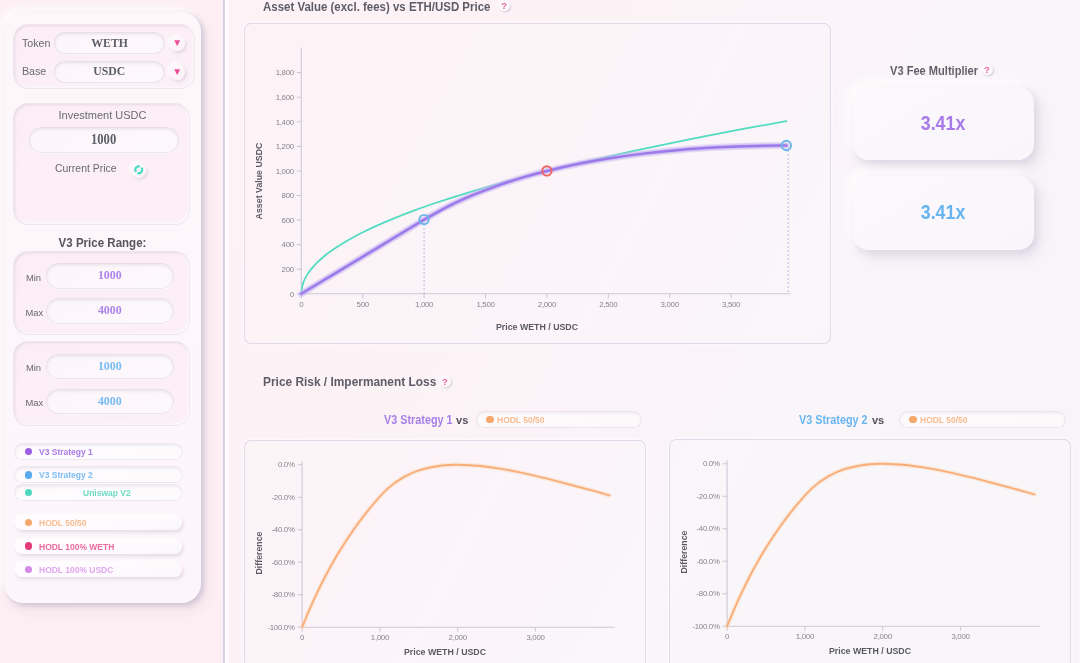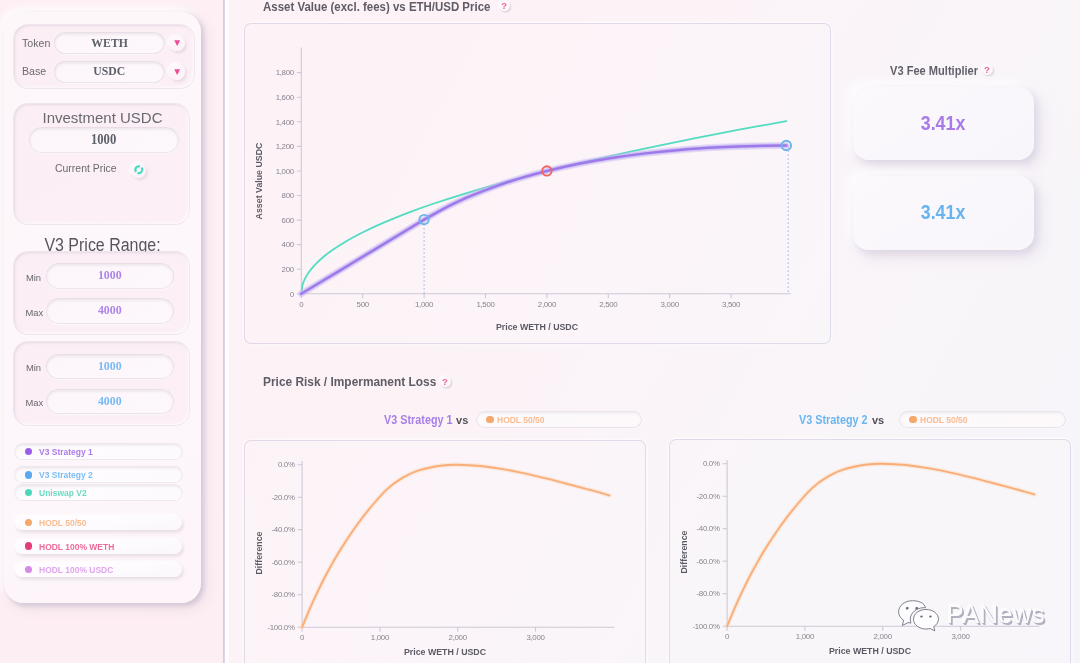--- a/index.html
+++ b/index.html
@@ -38,21 +38,21 @@
   .fieldlabel{position:absolute;color:#6a6971;font-size:11.4px;letter-spacing:0;
     transform:scaleX(.935);transform-origin:0 50%;white-space:nowrap;}
   .pillval{font-weight:bold;font-size:12.6px;color:#5b6069;letter-spacing:0;
     transform:scaleX(.93);}
 
   .dropbtn{position:absolute;border-radius:50%;width:15.6px;height:15.6px;
     background:linear-gradient(150deg,#fdf8fb 0%,#fcf1f7 100%);
     box-shadow: 1.5px 1.8px 3px rgba(192,178,200,.42), -1.3px -1.3px 2.6px rgba(255,255,255,.96);
     display:flex;align-items:center;justify-content:center;}
 
-  .sectiontitle{position:absolute;font-size:18px;font-weight:normal;color:#56555e;
+  .sectiontitle{position:absolute;font-size:13px;font-weight:bold;color:#56555e;
     text-align:center;width:100%;letter-spacing:0;white-space:nowrap;}
   .sectiontitle>span{display:inline-block;transform:scaleX(.887);}
 
   .minmaxlbl{position:absolute;font-size:9.4px;color:#676670;}
 
   .legendrow{position:absolute;height:15px;border-radius:999px;display:flex;align-items:center;}
   .legend-in{background:linear-gradient(170deg,#fcf8fb 0%,#fefcfe 45%,#fdf9fc 100%);
     box-shadow: inset 0 1.4px 2.2px rgba(191,180,198,.26),
                 inset 0 -1px 1.4px rgba(255,255,255,.95),
                 0 0 0 0.7px rgba(216,209,223,.55);}
@@ -132,21 +132,21 @@
   <div class="pill" style="left:55px;top:61.5px;width:108.5px;height:20px;">
     <span class="pillval">USDC</span>
   </div>
   <div class="dropbtn" style="left:169.4px;top:64px;">
     <svg width="6.4" height="5.9" viewBox="0 0 64 59">
         <path d="M5 2.5 Q2 2 5 2 L59 2 Q62 2 60 6 L37 52 Q32 59 27 52 L4 6 Q2 2 5 2 Z" fill="#ec4e96"></path>
       </svg>
   </div>
 
   <div class="subpanel" style="left:13.8px;top:103.5px;width:175.5px;height:120px;"></div>
-  <div class="sectiontitle" style="left:0;top:109px;width:205px;font-weight:normal;color:#6a6971;font-size:15px;"><span style="transform:scaleX(1.0)">Investment USDC</span></div>
+  <div class="sectiontitle" style="left:0;top:109px;width:205px;font-weight:normal;color:#6a6971;font-size:11px;"><span style="transform:scaleX(1.0)">Investment USDC</span></div>
   <div class="pill" style="left:29.5px;top:127.5px;width:148px;height:24.5px;">
     <span class="pillval" style="font-size:13.6px;">1000</span>
   </div>
   <div class="fieldlabel" style="left:55.4px;top:161.5px;font-size:11.2px;">Current Price</div>
   <div class="dropbtn" style="left:130.8px;top:162.5px;width:15px;height:15px;">
     <svg width="11.5" height="11.5" viewBox="0 0 24 24">
       <path d="M17.59,7.63 A7.1 7.1 0 0 1 9.34,18.58" fill="none" stroke="#49dcc2" stroke-width="4.5" stroke-linecap="butt"></path>
       <path d="M6.41,16.37 A7.1 7.1 0 0 1 14.66,5.42" fill="none" stroke="#49dcc2" stroke-width="4.5" stroke-linecap="butt"></path>
     </svg>
   </div>
@@ -174,21 +174,21 @@
 
   <div id="legend-container">
       <div class="legendrow legend-in" style="left: 14.9px; top: 444.2px; width: 166.7px;">
         <span class="ldot" style="background: rgb(155, 93, 229);"></span>
         <span class="llabel" style="color: rgb(171, 124, 233);">V3 Strategy 1</span>
       </div>
       <div class="legendrow legend-in" style="left: 14.9px; top: 467.4px; width: 166.7px;">
         <span class="ldot" style="background: rgb(90, 169, 240);"></span>
         <span class="llabel" style="color: rgb(124, 189, 245);">V3 Strategy 2</span>
       </div>
-      <div class="legendrow legend-in" style="left: 14.9px; top: 485px; width: 166.7px;">
+      <div class="legendrow legend-in" style="left: 14.9px; top: 485px; width: 166.7px; gap: 44px;">
         <span class="ldot" style="background: rgb(78, 216, 187);"></span>
         <span class="llabel" style="color: rgb(109, 220, 195);">Uniswap V2</span>
       </div>
       <div class="legendrow legend-out" style="left: 14.9px; top: 514.8px; width: 166.7px;">
         <span class="ldot" style="background: rgb(245, 167, 108);"></span>
         <span class="llabel" style="color: rgb(248, 189, 146);">HODL 50/50</span>
       </div>
       <div class="legendrow legend-out" style="left: 14.9px; top: 538.5px; width: 166.7px;">
         <span class="ldot" style="background: rgb(227, 60, 120);"></span>
         <span class="llabel" style="color: rgb(236, 107, 155);">HODL 100% WETH</span>
@@ -345,33 +345,14 @@
           <line x1="290.5" y1="186.2" x2="290.5" y2="190.7" stroke="#cdc9d6" stroke-width="1.1"></line>
           <text class="axisTick" x="290.5" y="199.2" text-anchor="middle">3,000</text>
           <text class="axisTitle" x="200" y="214" text-anchor="middle">Price WETH / USDC</text>
           <text class="axisTitle" transform="translate(16.5,112) rotate(-90)" text-anchor="middle">Difference</text>
           <path d="M57.10,186.20C58.40,183.09 62.29,173.44 64.88,167.51C67.47,161.58 70.07,156.03 72.66,150.61C75.25,145.20 77.85,139.97 80.44,135.01C83.03,130.06 85.63,125.42 88.22,120.87C90.81,116.32 92.11,113.78 96.00,107.71C99.89,101.65 106.37,91.68 111.56,84.47C116.75,77.27 121.93,70.64 127.12,64.49C132.31,58.34 137.49,52.27 142.68,47.59C147.87,42.90 153.05,39.41 158.24,36.37C163.43,33.34 167.32,31.36 173.80,29.39C180.28,27.41 190.66,25.46 197.14,24.51C203.62,23.56 206.22,23.62 212.70,23.70C219.18,23.78 228.26,24.21 236.04,25.00C243.82,25.79 250.30,26.76 259.38,28.41C268.46,30.06 280.13,32.53 290.50,34.91C300.87,37.30 312.54,40.38 321.62,42.71C330.70,45.04 337.83,46.94 344.96,48.89C352.09,50.84 361.17,53.49 364.41,54.41" fill="none" stroke="#fcd9bd" stroke-width="4.4" stroke-linecap="round" opacity=".5"></path>
           <path d="M57.10,186.20C58.40,183.09 62.29,173.44 64.88,167.51C67.47,161.58 70.07,156.03 72.66,150.61C75.25,145.20 77.85,139.97 80.44,135.01C83.03,130.06 85.63,125.42 88.22,120.87C90.81,116.32 92.11,113.78 96.00,107.71C99.89,101.65 106.37,91.68 111.56,84.47C116.75,77.27 121.93,70.64 127.12,64.49C132.31,58.34 137.49,52.27 142.68,47.59C147.87,42.90 153.05,39.41 158.24,36.37C163.43,33.34 167.32,31.36 173.80,29.39C180.28,27.41 190.66,25.46 197.14,24.51C203.62,23.56 206.22,23.62 212.70,23.70C219.18,23.78 228.26,24.21 236.04,25.00C243.82,25.79 250.30,26.76 259.38,28.41C268.46,30.06 280.13,32.53 290.50,34.91C300.87,37.30 312.54,40.38 321.62,42.71C330.70,45.04 337.83,46.94 344.96,48.89C352.09,50.84 361.17,53.49 364.41,54.41" fill="none" stroke="#f9ae7a" stroke-width="1.9" stroke-linecap="round"></path>
         </svg>
       </div>
   </div>
 
-  <div id="watermark">
-    <svg width="41" height="35" viewBox="1 0 82 68">
-      <g fill="#fdfcfe" stroke="#6b6a78" stroke-width="1.7" stroke-linejoin="round">
-        <path d="M30 2.4 C14.6 2.4 2.2 12.3 2.2 24.5 c0 6.8 3.9 12.9 10 16.9 L9.7 52 l11.3-5.8
-                 c1.9 .5 3.9 .8 5.9 .9 -.9-2.4-1.4-5-1.4-7.6 0-12.8 12.5-23.2 27.9-23.2 .8 0 1.7 0 2.5 .1
-                 C54.2 7.5 43.1 2.4 30 2.4 Z"></path>
-        <path d="M82 39.5 C82 28.6 70.8 19.9 57 19.9 43.2 19.9 32 28.6 32 39.5
-                 32 50.3 43.2 59.1 57 59.1 c2.9 0 5.7-.4 8.3-1.1 l9.3 4.8 -2.1-8.6
-                 C78.1 50.7 82 45.4 82 39.5 Z"></path>
-      </g>
-      <g fill="#6b6a78">
-        <ellipse cx="19.5" cy="17.5" rx="2.9" ry="2.4" transform="rotate(-15 19.5 17.5)"></ellipse>
-        <ellipse cx="38.5" cy="17.5" rx="2.9" ry="2.4" transform="rotate(-15 38.5 17.5)"></ellipse>
-        <ellipse cx="48" cy="34" rx="2.6" ry="2.1" transform="rotate(-10 48 34)"></ellipse>
-        <ellipse cx="66" cy="34" rx="2.6" ry="2.1" transform="rotate(-10 66 34)"></ellipse>
-      </g>
-    </svg>
-    <span id="wmtext">PANews</span>
-  </div>
 
 </div>
 
 </body></html>

